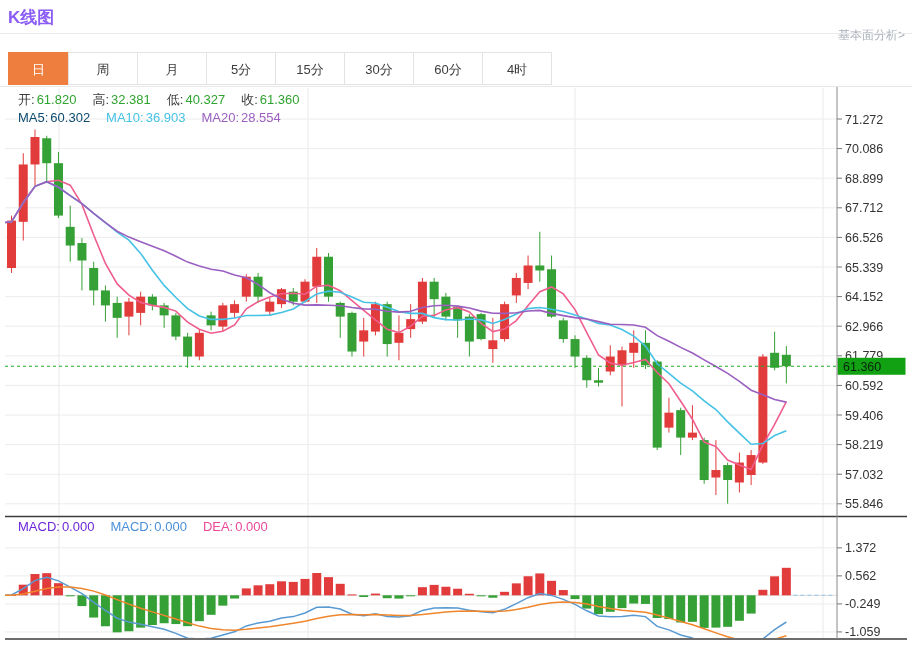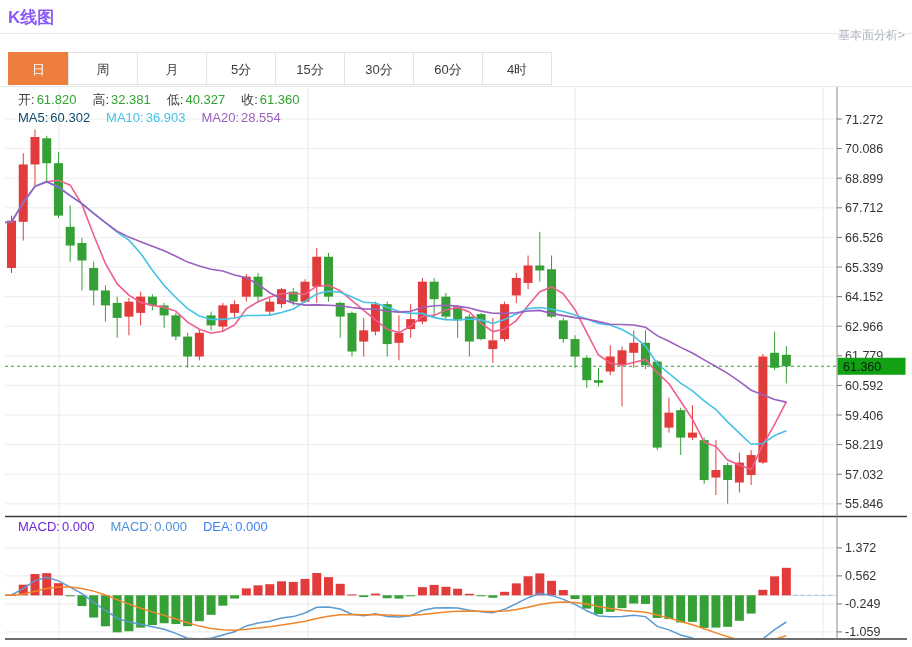--- a/index.html
+++ b/index.html
@@ -17,21 +17,21 @@
   #chart{position:absolute;left:5px;top:87px;}
   .legend{position:absolute;left:18px;font-size:13px;white-space:nowrap;z-index:3;}
   .legend .pair{margin-right:16px;}
   .legend .lab{margin-right:2px;}
   #ohlc-row{top:91px;}
   #ohlc-row .lab{color:#3d3d3d;}
   #ohlc-row .val{color:#2fa32f;}
   #ma-row{top:110px;}
   #macd-row{top:519px;}
   .c-ma5{color:#0c4a6e;} .c-ma10{color:#45c2e5;} .c-ma20{color:#9b5fc0;}
-  .c-macd{color:#6d28d9;} .c-diff{color:#4a90d9;} .c-dea{color:#3b82f6;}
+  .c-macd{color:#6d28d9;} .c-diff{color:#4a90d9;} .c-dea{color:#ec4899;}
   text{font-family:"Liberation Sans","DejaVu Sans",sans-serif;}
 </style>
 </head>
 <body style="--accent: #ee7e3e;">
 
 <div class="page-title">K线图</div>
 <a class="fund-link">基本面分析&gt;</a>
 <div class="title-divider"></div>
 
 <div class="tabs" id="tabs">

